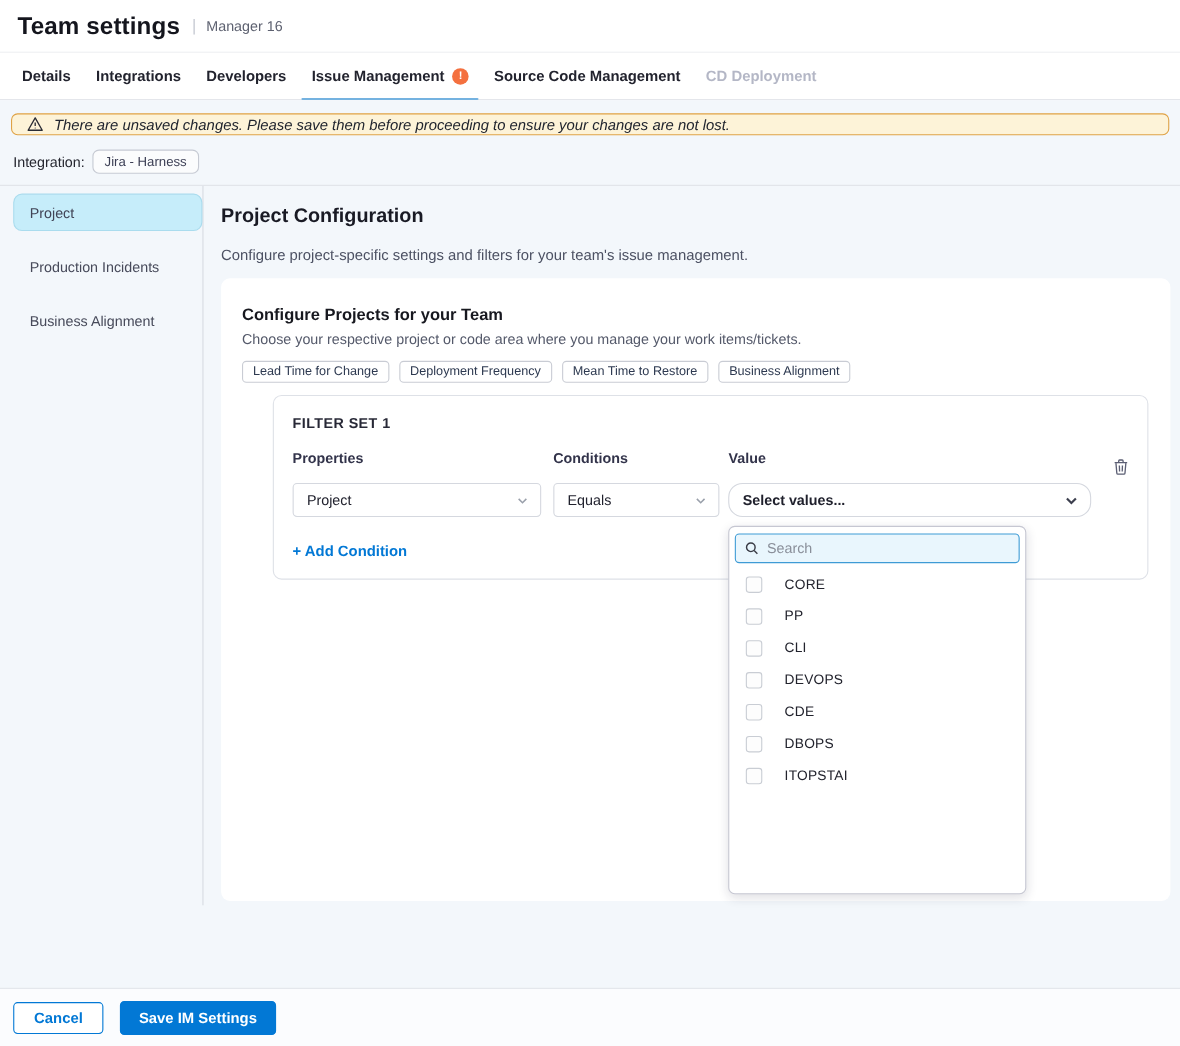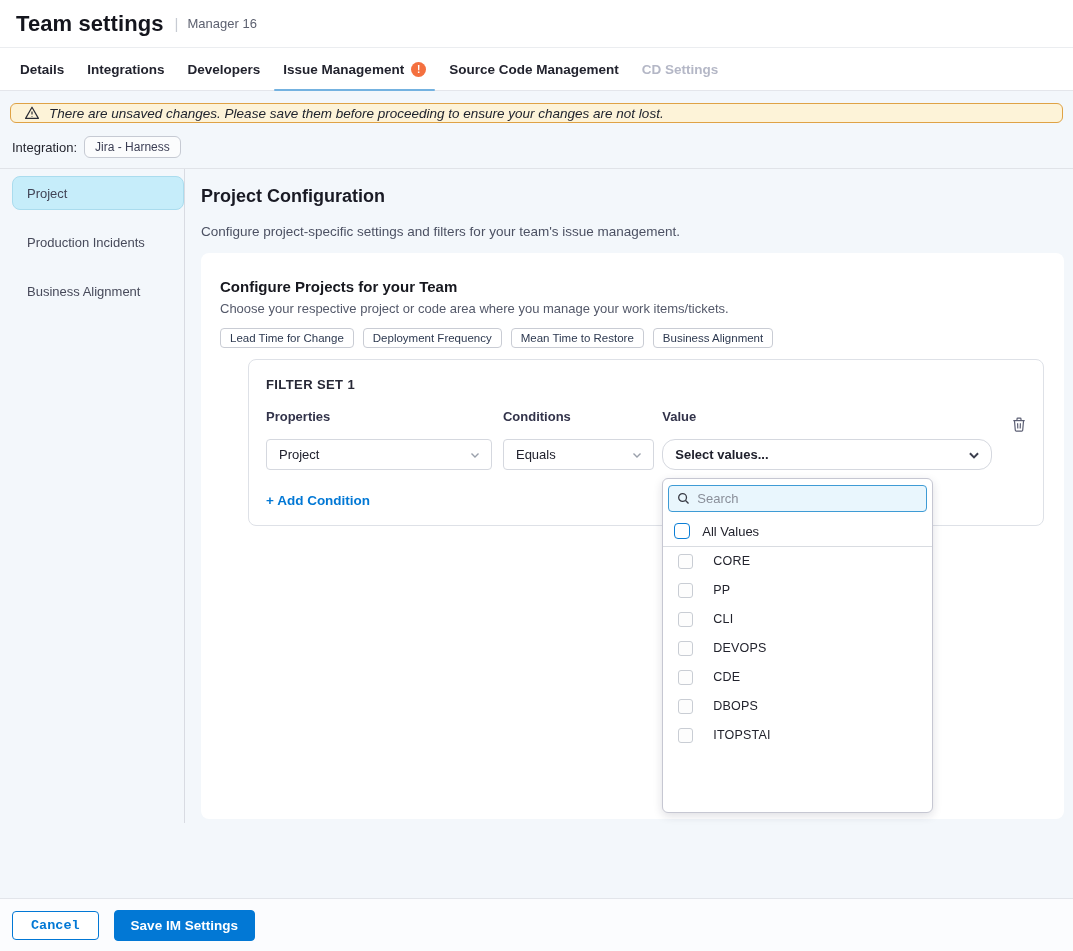--- a/index.html
+++ b/index.html
@@ -104,21 +104,21 @@
   .cb { width:15px; height:15px; border:1px solid #c9cdd4; border-radius:3px;
     background:#fdfdfd; flex:0 0 auto; }
   .dd-option span { font-size:12.5px; color:#22232d; letter-spacing:.2px; line-height:15px; }
 
   
   .spacer { flex:1 1 auto; }
   .footer { height:53px; background:#fbfcfe; border-top:1px solid #e2e5ea; display:flex;
     align-items:center; padding-left:12px; gap:15px; flex:0 0 auto; }
   .btn-cancel { background:#fff; border:1px solid #0278d5; border-radius:4px; color:#0278d5;
     font-size:13.5px; font-weight:700; padding:6px 18px; cursor:pointer;
-    font-family:Liberation Mono, monospace; }
+    font-family:Liberation Sans, sans-serif; }
   .btn-save { background:#0278d5; border:1px solid #0278d5; border-radius:4px; color:#fff;
     font-size:13.5px; font-weight:700; padding:7px 16px; cursor:pointer;
     font-family:"Liberation Sans", sans-serif; }
 </style>
 </head>
 <body>
 
 <div class="root">
 
   <div class="app-header">
@@ -138,21 +138,21 @@
       <span>Developers</span>
     </div>
     <div class="tab active">
       <span>Issue Management</span>
       <span class="tab-badge">!</span>
     </div>
     <div class="tab">
       <span>Source Code Management</span>
     </div>
     <div class="tab disabled">
-      <span>CD Settings</span>
+      <span>CD Deployment</span>
     </div>
   </div>
 
   <div class="page">
 
     <div class="banner">
       <span class="warn-ic">
         <svg width="16" height="16" viewBox="0 0 16 16" fill="none" stroke="#2a2c35" stroke-width="1.2">
           <path d="M8 2.2 L14.4 13.4 L1.6 13.4 Z" stroke-linejoin="round"></path>
           <line x1="8" y1="6.4" x2="8" y2="9.6"></line>
@@ -238,24 +238,20 @@
                 <div class="dd-panel">
                   <div class="dd-search">
                     <span class="mag">
                       <svg width="13" height="13" viewBox="0 0 14 14" fill="none" stroke="currentColor" stroke-width="1.4">
                           <circle cx="6" cy="6" r="4.2"></circle>
                           <line x1="9.2" y1="9.2" x2="12.4" y2="12.4"></line>
                         </svg>
                     </span>
                     <input type="text" placeholder="Search" style="">
                   </div>
-                  <div class="dd-allvalues">
-                    <span class="cb-all"></span>
-                    <span>All Values</span>
-                  </div>
                   <div class="dd-option">
                     <span class="cb"></span>
                     <span>CORE</span>
                   </div>
                   <div class="dd-option">
                     <span class="cb"></span>
                     <span>PP</span>
                   </div>
                   <div class="dd-option">
                     <span class="cb"></span>

